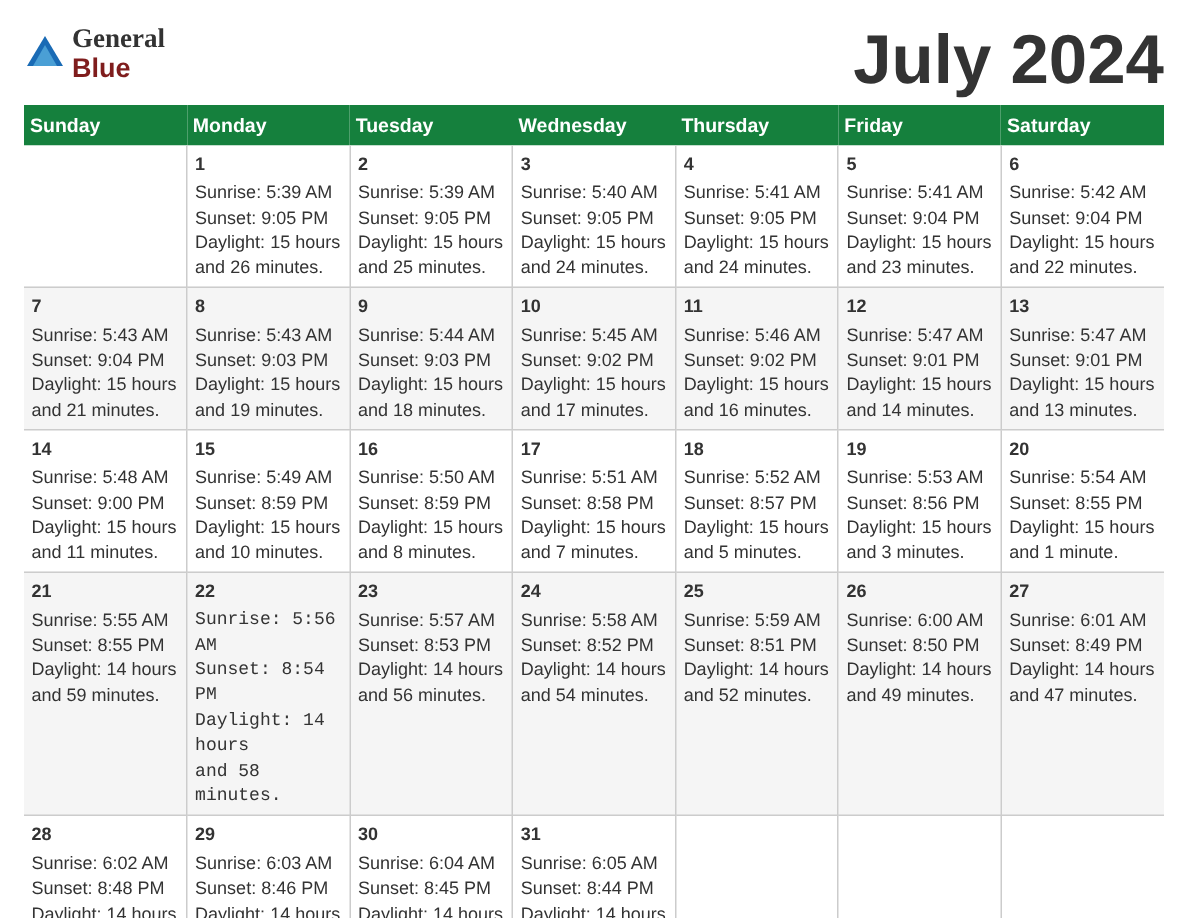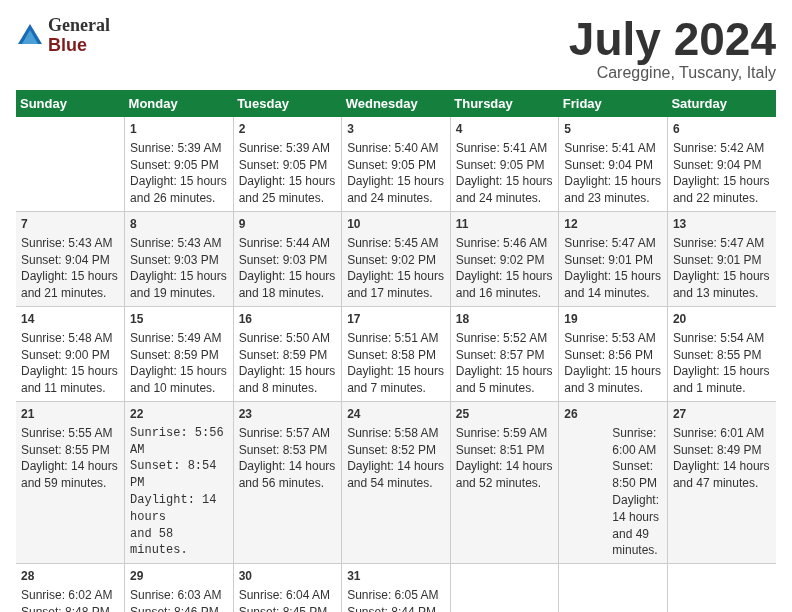--- a/index.html
+++ b/index.html
@@ -103,21 +103,20 @@
       <polygon points="14,2 26,22 2,22" fill="#1a6bb5"></polygon>
       <polygon points="14,8 22,22 6,22" fill="#4a9fd5"></polygon>
     </svg>
     <div class="logo-text">
       <span class="logo-general">General</span><br>
       <span class="logo-blue">Blue</span>
     </div>
   </div>
   <div class="title-block">
     <div class="month-year">July 2024</div>
-    <div class="location">Careggine, Tuscany, Italy</div>
   </div>
 </div>
 
 <table>
   <thead>
     <tr>
     <th>Sunday</th>
         <th>Monday</th>
         <th>Tuesday</th>
         <th>Wednesday</th>
@@ -305,21 +304,21 @@
         </td>
         <td>
           <span class="day-num">25</span>
           <div class="day-info" style="white-space: pre-line;">Sunrise: 5:59 AM
 Sunset: 8:51 PM
 Daylight: 14 hours
 and 52 minutes.</div>
         </td>
         <td>
           <span class="day-num">26</span>
-          <div class="day-info" style="white-space: pre-line; margin-left: 48px;">Sunrise: 6:00 AM
+          <div class="day-info" style="white-space: pre-line;">Sunrise: 6:00 AM
 Sunset: 8:50 PM
 Daylight: 14 hours
 and 49 minutes.</div>
         </td>
         <td>
           <span class="day-num">27</span>
           <div class="day-info" style="white-space: pre-line;">Sunrise: 6:01 AM
 Sunset: 8:49 PM
 Daylight: 14 hours
 and 47 minutes.</div>

